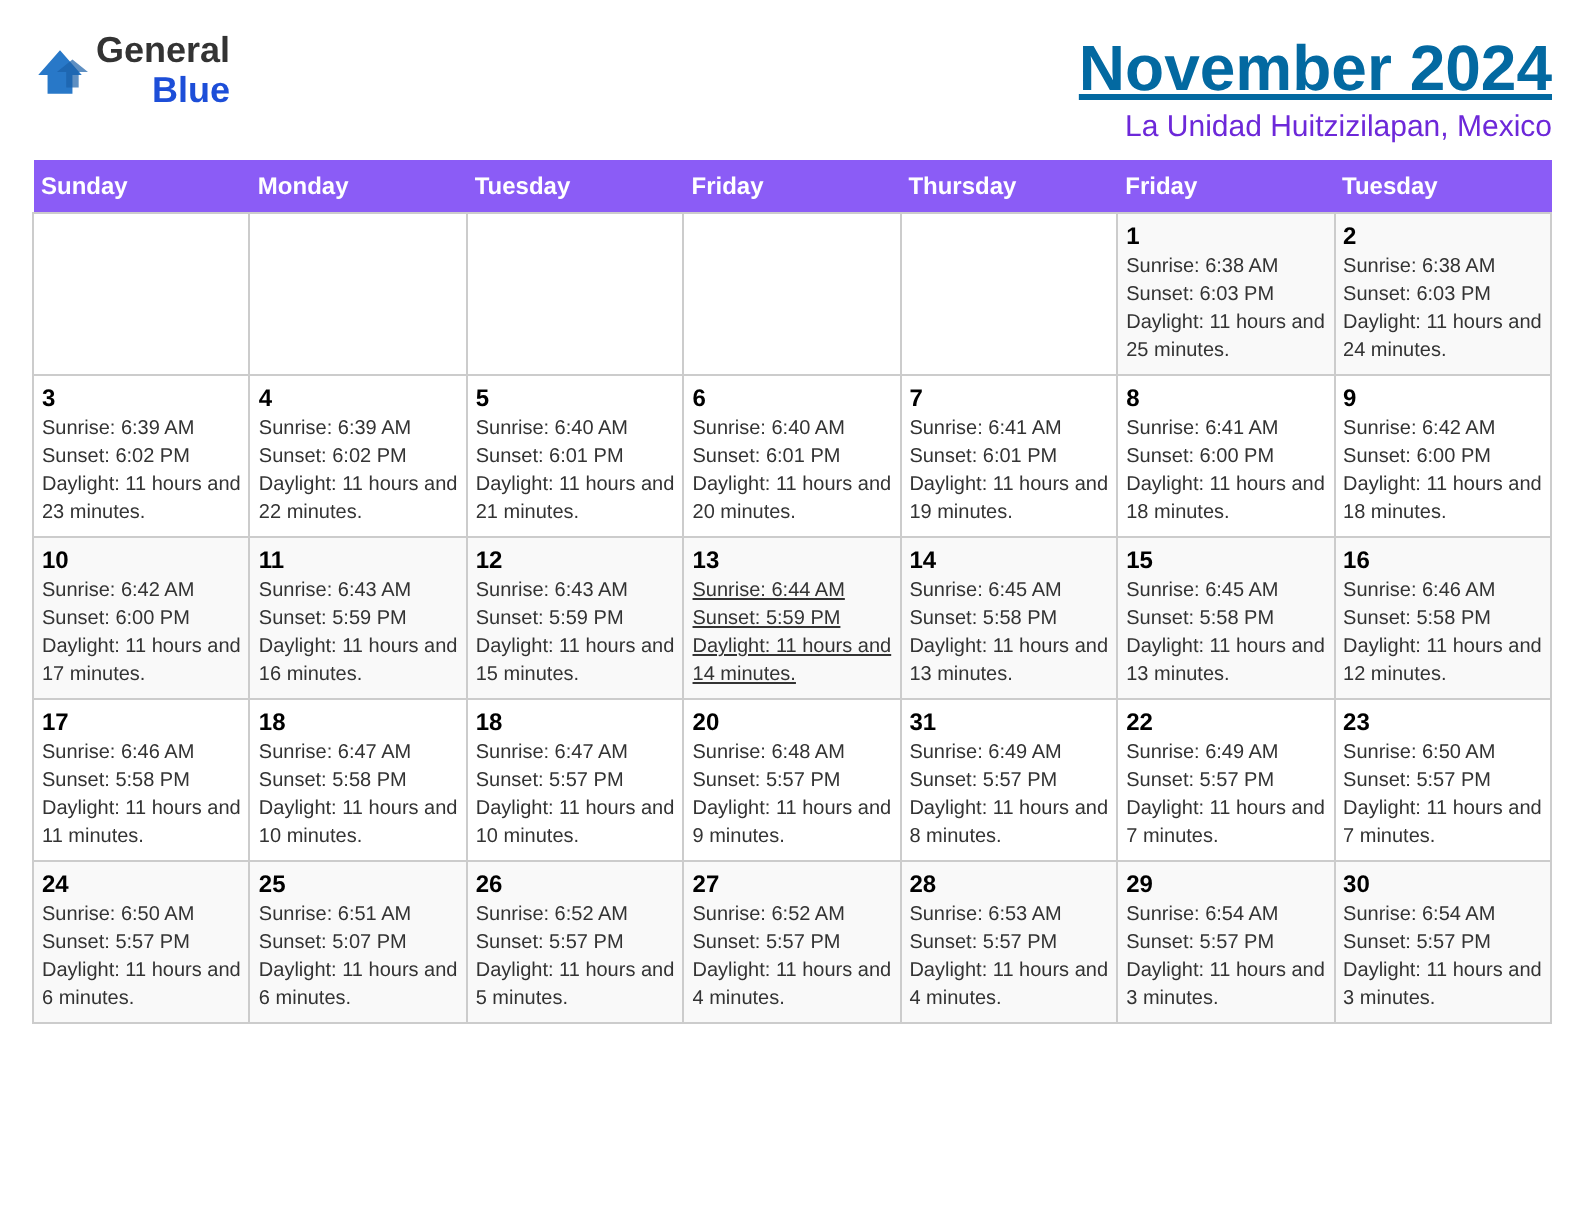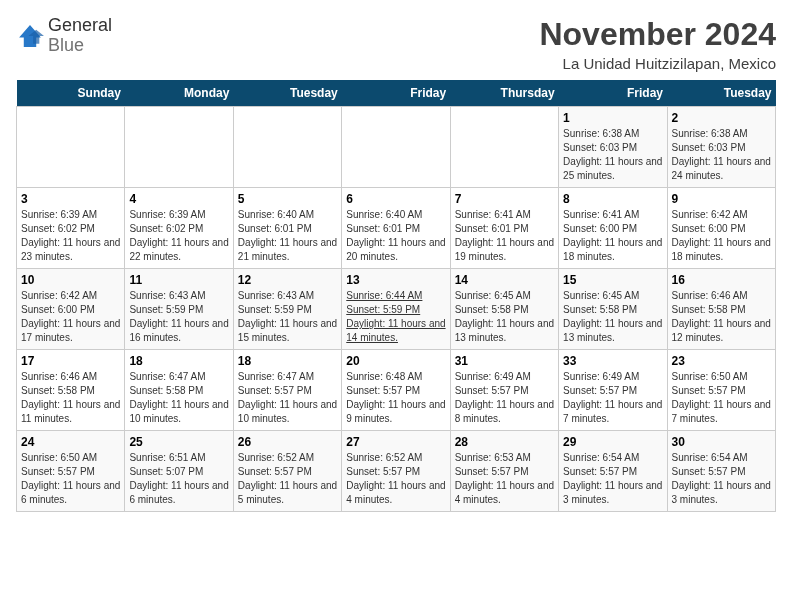--- a/index.html
+++ b/index.html
@@ -16,52 +16,53 @@
       align-items: flex-start;
       margin-bottom: 8px;
     }
     .logo {
       display: flex;
       align-items: center;
       gap: 4px;
     }
     .logo-text {
       font-size: 18px;
-      font-weight: normal;
+      font-weight: bold;
       line-height: 1.1;
     }
     .logo-general { color: #333; }
-    .logo-blue { color: #737373; }
+    .logo-blue { color: #1d4ed8; text-align: right; }
     .logo-icon {
       width: 28px;
       height: 28px;
     }
     .title-area {
       text-align: right;
     }
     .month-year {
       font-size: 32px;
       font-weight: bold;
-      color: #404040;
+      color: #0369a1;
+      text-decoration: underline;
     }
     .location {
       font-size: 15px;
-      color: #404040;
+      color: #6d28d9;
       margin-top: 2px;
     }
     table {
       width: 100%;
       border-collapse: collapse;
       font-size: 11px;
     }
     thead tr th {
-      background-color: #0c4a6e;
+      background-color: #8b5cf6;
       color: #fff;
       padding: 6px 4px;
-      text-align: right;
+      text-align: left;
       font-size: 12px;
       font-weight: bold;
     }
     tbody tr td {
       border: 1px solid #ccc;
       vertical-align: top;
       padding: 4px;
       width: 14.28%;
       min-height: 70px;
       background: #fff;
@@ -249,21 +250,21 @@
 Sunset: 5:57 PM
 Daylight: 11 hours and 9 minutes.</div>
         </td>
         <td>
           <span class="day-num">31</span>
           <div class="day-info" style="white-space: pre-line;">Sunrise: 6:49 AM
 Sunset: 5:57 PM
 Daylight: 11 hours and 8 minutes.</div>
         </td>
         <td>
-          <span class="day-num">33</span>
+          <span class="day-num">22</span>
           <div class="day-info" style="white-space: pre-line;">Sunrise: 6:49 AM
 Sunset: 5:57 PM
 Daylight: 11 hours and 7 minutes.</div>
         </td>
         <td>
           <span class="day-num">23</span>
           <div class="day-info" style="white-space: pre-line;">Sunrise: 6:50 AM
 Sunset: 5:57 PM
 Daylight: 11 hours and 7 minutes.</div>
         </td>

